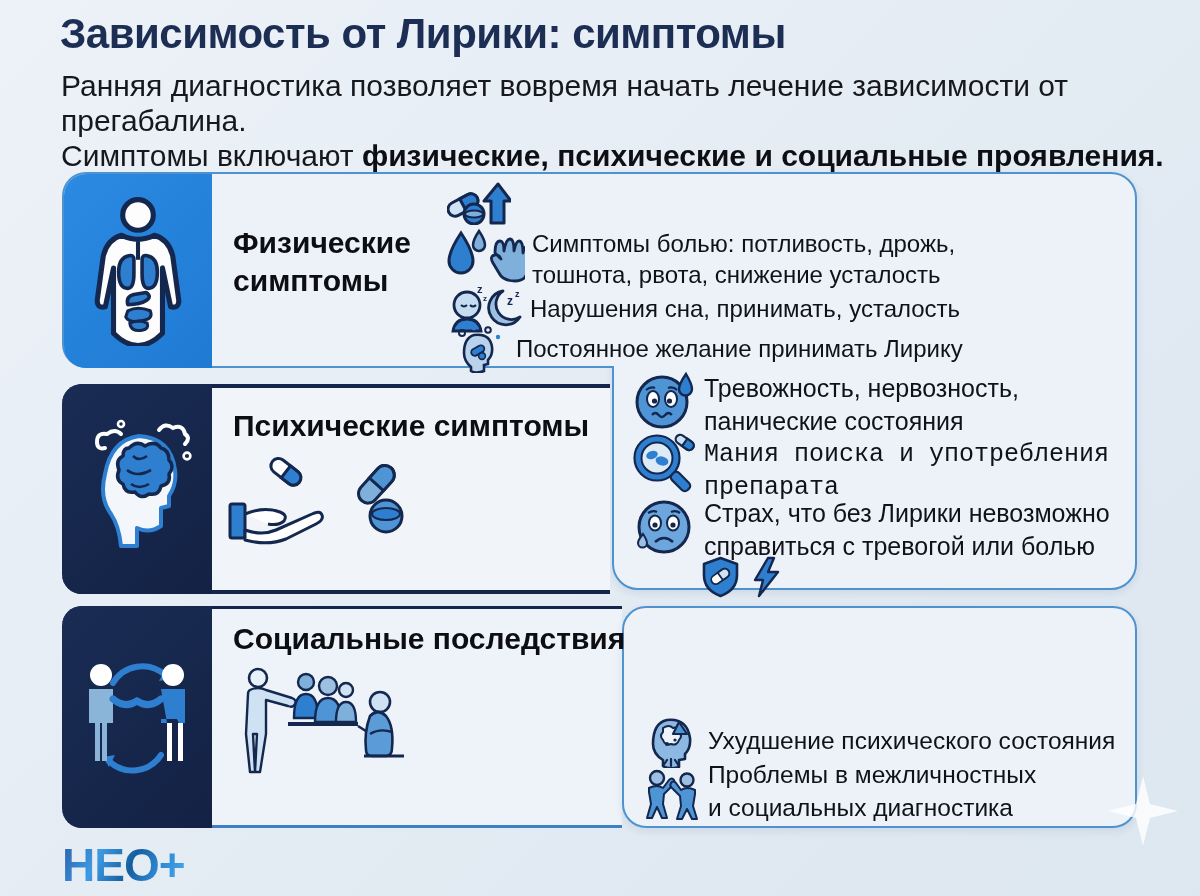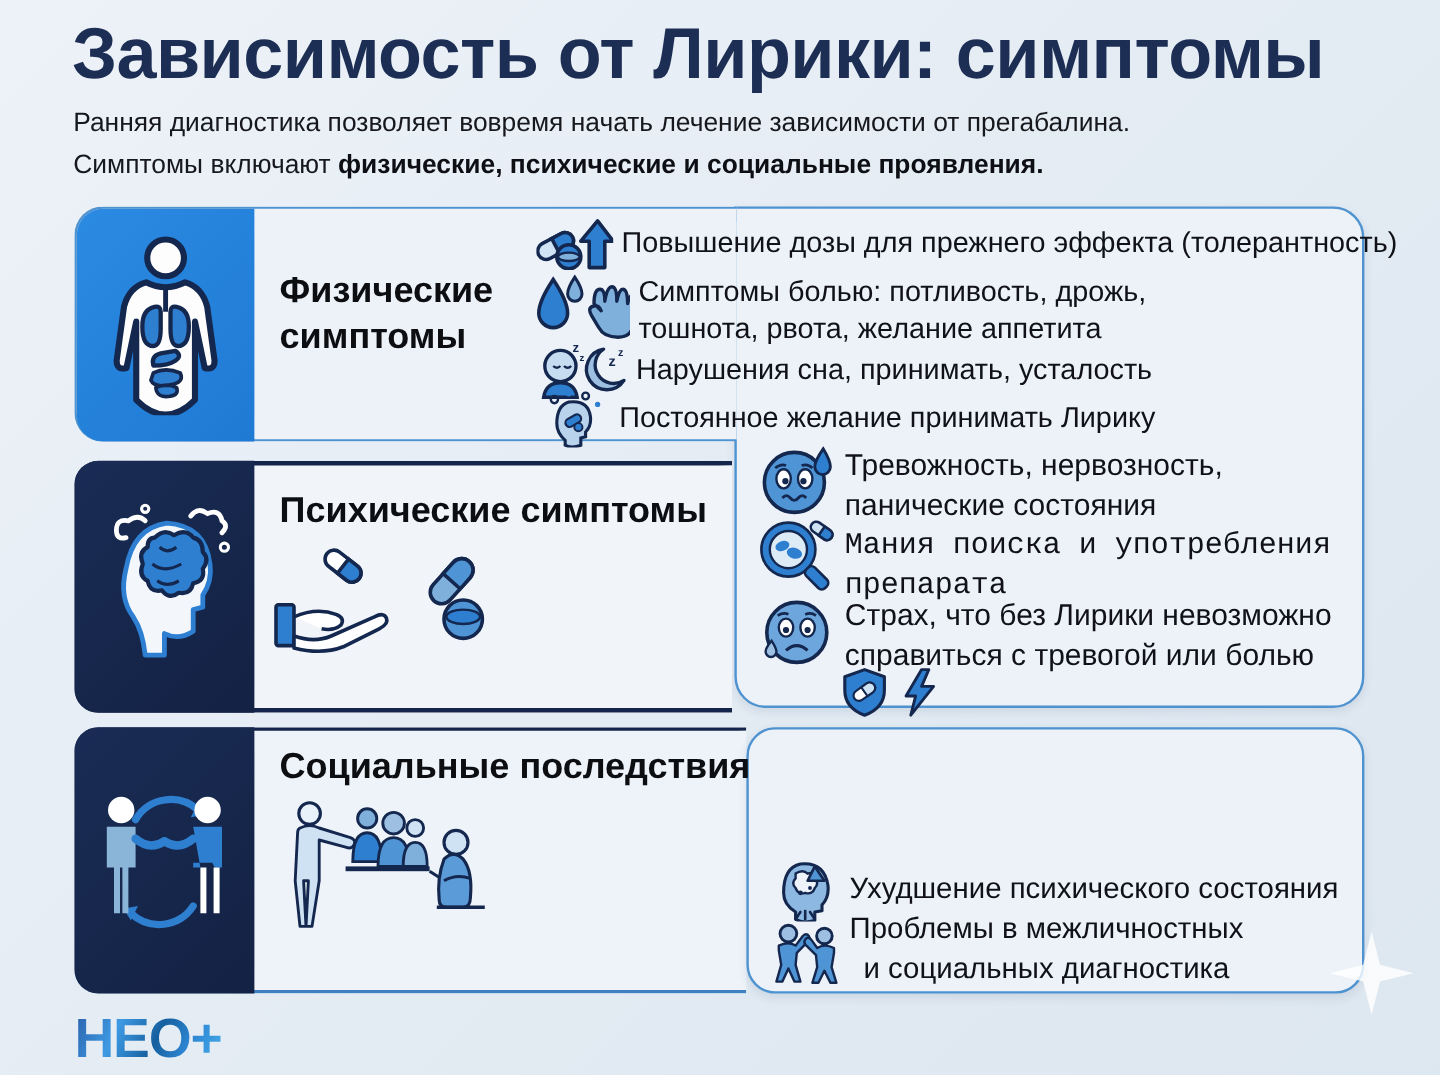--- a/index.html
+++ b/index.html
@@ -1,22 +1,22 @@
 <!DOCTYPE html>
 <html><head>
 <meta charset="utf-8">
 <style>
   html,body{margin:0;padding:0;}
   body{font-family:"Liberation Sans", sans-serif; background:#cfd9e4;}
   .canvas{position:relative;width:1200px;height:896px;overflow:hidden;
     background:linear-gradient(135deg,#edf2f8 0%,#e3ebf3 55%,#dde7f0 100%);}
   .abs{position:absolute;}
   
-  .page-title{left:60px;top:10px;font-size:60px;font-weight:800;color:#1d2e55;letter-spacing:-.5px;}
-  .page-subtitle{left:61px;top:84px;font-size:22px;line-height:35px;color:#16181d;width:1110px;}
+  .page-title{left:60px;top:10px;font-size:42px;font-weight:800;color:#1d2e55;letter-spacing:-.5px;}
+  .page-subtitle{left:61px;top:68px;font-size:30px;line-height:35px;color:#16181d;width:1110px;}
   .page-subtitle b{font-weight:700;color:#0d0f14;}
   
   .box-left{left:62px;top:172px;width:552px;height:196px;background:#edf2f8;
     border:2px solid #4e93cf;border-right:none;border-radius:24px 0 0 24px;box-sizing:border-box;z-index:2;}
   .box-right{left:612px;top:172px;width:525px;height:418px;background:#edf2f8;
     border:2px solid #4e93cf;border-radius:0 26px 26px 26px;box-sizing:border-box;z-index:1;
     box-shadow:0 3px 8px rgba(30,60,110,.10);}
   .panel-blue{left:64px;top:174px;width:148px;height:194px;border-radius:22px 0 0 22px;
     background:linear-gradient(135deg,#2b8ae2,#1f7ad4);z-index:3;display:flex;align-items:center;justify-content:center;}
   .panel-dark{background:linear-gradient(135deg,#1a2c55,#132244);display:flex;align-items:center;justify-content:center;}
@@ -79,36 +79,35 @@
       <svg width="64" height="44" viewBox="0 0 64 44">
         <g transform="rotate(-28 16 24)">
           <rect x="0" y="17" width="32" height="14" rx="7" fill="#cfe3f4" stroke="#14274e" stroke-width="3"></rect>
           <path d="M16 17 h9 a7 7 0 0 1 0 14 h-9 z" fill="#2f7fd1" stroke="#14274e" stroke-width="3"></path>
         </g>
         <circle cx="27" cy="33" r="10" fill="#2f7fd1" stroke="#14274e" stroke-width="3"></circle>
         <ellipse cx="27" cy="33" rx="9" ry="3.5" fill="#7fb0dc" stroke="#14274e" stroke-width="2"></ellipse>
         <path d="M44 42 V20 H37 L51 3 L64 20 H57 V42 Z" fill="#2f7fd1" stroke="#14274e" stroke-width="3" stroke-linejoin="round"></path>
       </svg>
     </span>
-    <span class="tx" style="padding-top:6px;padding-left:6px;">Повышение дозы для прежнего эффекта (толерантность)</span>
   </div>
 
   <div class="item" style="left:446px;top:227px;">
     <span class="ic" style="width:80px;">
       <svg width="78" height="56" viewBox="0 0 78 56">
         <path d="M14 6 Q26 24 26 34 a12 12 0 1 1 -24 0 Q2 24 14 6 Z" fill="#2f7fd1" stroke="#14274e" stroke-width="3"></path>
         <path d="M32 4 Q38 13 38 18 a6 6 0 1 1 -12 0 Q26 13 32 4 Z" fill="#7fb0dc" stroke="#14274e" stroke-width="2.5"></path>
         <g fill="#7fb0dc" stroke="#14274e" stroke-width="2.8" stroke-linejoin="round">
           <path d="M48 26 q0 -12 5 -12 q4 0 4 10 q2 -12 6 -12 q4 0 4 12 q2 -10 5 -10 q4 0 4 12 q2 -8 5 -7 q4 1 2 13 l-3 14 q-2 8 -12 8 q-12 0 -16 -8 l-6 -10 q-4 -7 2 -8 q4 -1 6 4 z"></path>
         </g>
       </svg>
     </span>
     <span class="tx" style="padding-top:1px;padding-left:6px;">
       <span>Симптомы болью: потливость, дрожь,</span><br>
-      <span>тошнота, рвота, желание аппетита</span>
+      <span>тошнота, рвота, снижение усталость</span>
     </span>
   </div>
 
   <div class="item" style="left:446px;top:283px;">
     <span class="ic" style="width:80px;">
       <svg width="78" height="50" viewBox="0 0 78 50">
         <circle cx="20" cy="22" r="13" fill="#c6dcf0" stroke="#14274e" stroke-width="2.8"></circle>
         <path d="M14 22 q3 3 6 0 M23 22 q3 3 6 0" stroke="#14274e" stroke-width="2" fill="none"></path>
         <path d="M6 48 q2 -12 14 -12 q12 0 14 12 z" fill="#2f7fd1" stroke="#14274e" stroke-width="2.8"></path>
         <text x="30" y="10" font-size="11" font-weight="bold" fill="#14274e">z</text>
@@ -302,21 +301,21 @@
         <path d="M24 6 Q44 4 47 24 Q48 34 42 40 L42 45 L36 46 L36 53 Q26 56 20 52 L20 46 Q10 40 10 30 Q10 9 24 6 Z" fill="#8cb8e2" stroke="#14274e" stroke-width="2.6" stroke-linejoin="round"></path>
         <path d="M20 14 q6 -4 10 0 q6 -2 6 4 q4 4 0 8 q-2 6 -8 4 q-6 2 -8 -4 q-4 -4 0 -8 z" fill="#edf3f9" stroke="#14274e" stroke-width="2"></path>
         <path d="M36 8 l8 12 h-14 z" fill="#4f95d6" stroke="#14274e" stroke-width="2.2" stroke-linejoin="round"></path>
         <circle cx="24" cy="30" r="2" fill="#14274e"></circle>
           <circle cx="32" cy="26" r="1.6" fill="#14274e"></circle>
       </svg>
     </span>
     <span class="tx" style="padding-top:10px;padding-left:8px;">Ухудшение психического состояния</span>
   </div>
 
-  <div class="item soc" style="left:642px;top:758px;text-align:center;">
+  <div class="item soc" style="left:642px;top:758px;">
     <span class="ic" style="width:58px;">
       <svg width="56" height="62" viewBox="0 0 56 62">
         <path d="M20 8 l4 -6 M28 8 l0 -7 M36 8 l-4 -6" stroke="#14274e" stroke-width="2.2" stroke-linecap="round"></path>
         <circle cx="14" cy="20" r="7" fill="#9dc0e2" stroke="#14274e" stroke-width="2.4"></circle>
         <path d="M6 30 q8 -4 14 0 l6 -8 q3 -3 5 0 q2 3 -2 6 l-8 8 l-1 10 l4 14 h-5 l-5 -11 l-5 11 h-5 l4 -14 l-2 -12 q0 -3 0 -4 z" fill="#4f95d6" stroke="#14274e" stroke-width="2" stroke-linejoin="round"></path>
         <circle cx="44" cy="22" r="6.5" fill="#9dc0e2" stroke="#14274e" stroke-width="2.4"></circle>
         <path d="M52 32 q-8 -4 -14 0 l-5 -7 q-3 -3 -5 0 q-2 3 2 6 l7 7 l1 10 l-4 13 h5 l5 -10 l5 10 h5 l-4 -13 l2 -12 q0 -3 0 -4 z" fill="#4f95d6" stroke="#14274e" stroke-width="2" stroke-linejoin="round"></path>
       </svg>
     </span>
     <span class="tx" style="padding-top:0px;padding-left:8px;">

